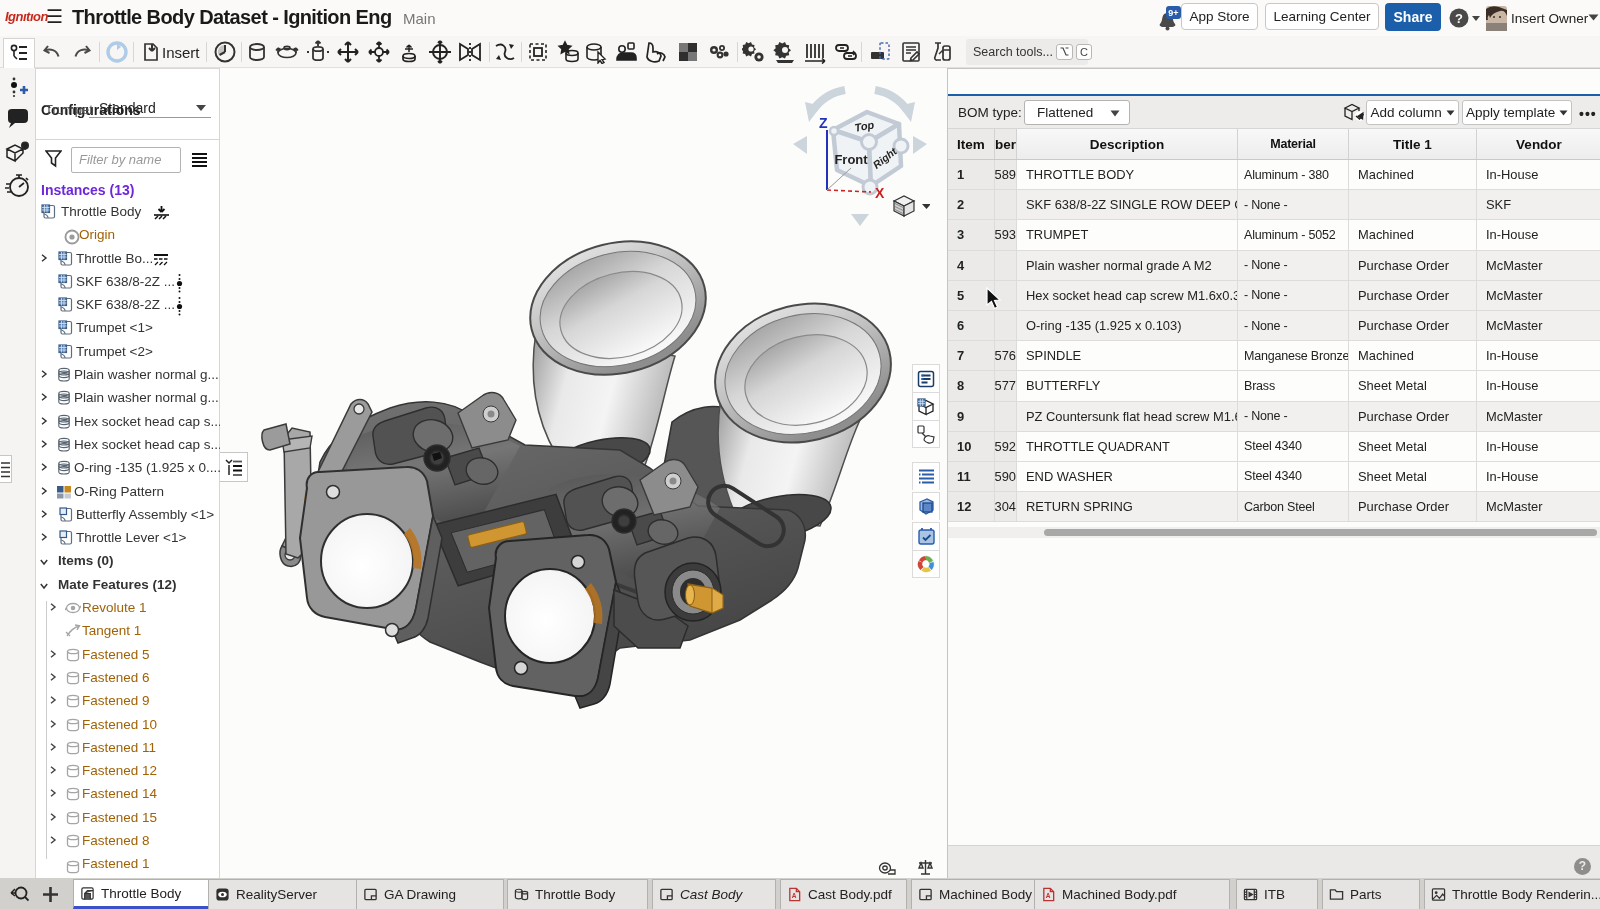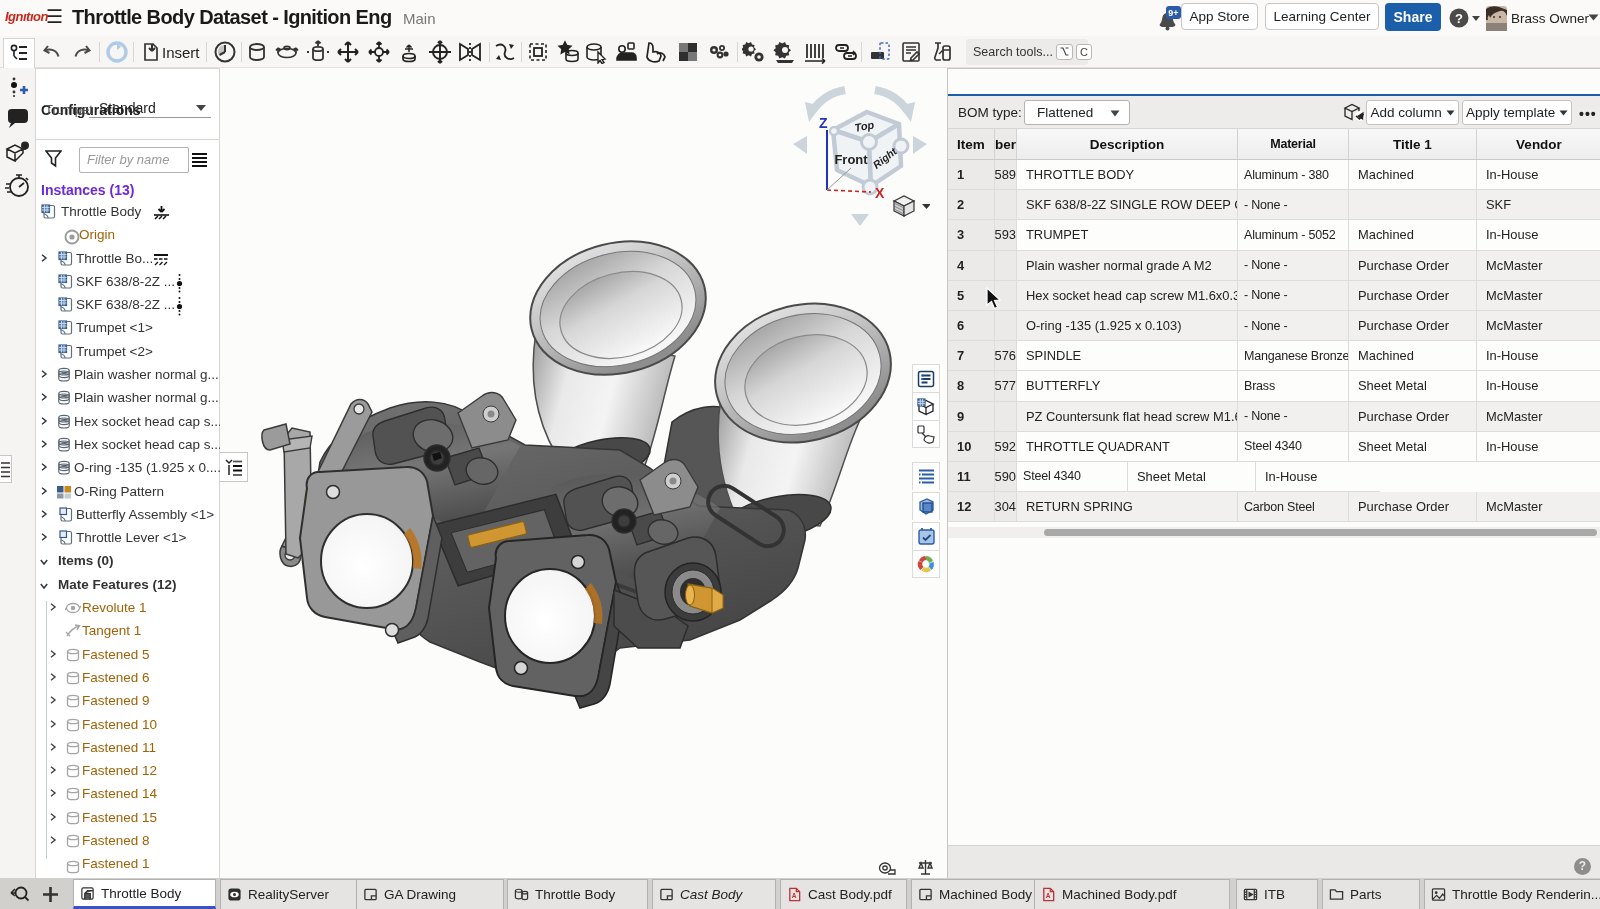--- a/index.html
+++ b/index.html
@@ -24,21 +24,21 @@
 
 #leftstrip { position:absolute; left:0; top:68px; width:35px; height:810px; background:#f6f4f2; }
 
 #leftpanel { position:absolute; left:35px; top:68px; width:185px; height:810px; background:#fff; border:1px solid #d8d6d4; border-bottom:none; }
 #cfghead { position:absolute; left:5px; top:6px; font-size:14px; font-weight:bold; color:#222;margin-top:27px; }
 #cfglabel { position:absolute; left:9px; top:33px; font-size:13px; color:#555; }
 #cfgval { position:absolute; left:63px; top:31px; font-size:14px; color:#222; }
 #cfgcaret { position:absolute; left:160px; top:36px; width:0; height:0; border-left:5px solid transparent; border-right:5px solid transparent; border-top:6px solid #444; }
 #cfgline { position:absolute; left:53px; top:48px; width:122px; height:1px; background:#999; }
 #cfgsep { position:absolute; left:0px; top:70px; width:183px; height:1px; background:#d8d6d4; }
-#filterbox { position:absolute; left:35px; top:78px; width:110px; height:26px; border:1px solid #b5b3b1; border-radius:2px; background:#fff; font-style:italic; color:#999; font-size:13px; line-height:24px; padding-left:7px;margin-left:8px; }
+#filterbox { position:absolute; left:35px; top:78px; width:110px; height:26px; border:1px solid #b5b3b1; border-radius:2px; background:#fff; font-style:italic; color:#999; font-size:13px; line-height:24px; padding-left:7px; }
 #insthead { position:absolute; left:5px; top:113px; font-size:14px; font-weight:bold; color:#6d28d9; }
 #tree { position:absolute; left:0; top:132px; width:183px; }
 .trow { position:relative; height:23.3px; font-size:13.5px; color:#333; white-space:nowrap; }
 .trow .txt { position:absolute; top:3px; }
 .trow.gray { color:#a16207; }
 .chev { position:absolute; top:6px; width:8px; height:8px; }
 .ticon { position:absolute; top:3px; width:16px; height:16px; }
 
 #viewport { position:absolute; left:220px; top:68px; width:727px; height:810px; background:#fcfcfa; }
 
@@ -95,21 +95,21 @@
       <text x="10" y="14.5" font-size="13" font-weight="bold" fill="#fbfaf8" text-anchor="middle">?</text>
       <path d="M23 8 L31 8 L27 13 Z" fill="#444"></path>
     </svg>
     <svg style="position:absolute;left:1486px;top:6px" width="21" height="25" viewBox="0 0 21 25">
       <rect x="0" y="0" width="21" height="25" rx="3" fill="#c9b6a4"></rect>
       <path d="M0 3 Q5 -1 13 1 L21 4 L21 10 Q19 4 14 5 Q6 7 4 12 L3 9 Q1 11 2 14 L0 14 Z" fill="#3a2e26"></path>
       <rect x="0" y="17" width="21" height="8" fill="#8a8178"></rect>
       <circle cx="8" cy="11" r="1" fill="#3a2e26"></circle>
       <circle cx="14" cy="11" r="1" fill="#3a2e26"></circle>
     </svg>
-    <div style="position:absolute;left:1511px;top:11px;font-size:13.5px;color:#222;">Brass Owner</div>
+    <div style="position:absolute;left:1511px;top:11px;font-size:13.5px;color:#222;">Insert Owner</div>
     <svg style="position:absolute;left:1588px;top:14px" width="11" height="7" viewBox="0 0 11 7">
         <path d="M0.5 0.5 L10.5 0.5 L5.5 6.5 Z" fill="#444"></path>
       </svg>
   </div>
   <div id="toolbar">
     <div id="asmtab">
         <svg style="position:absolute;left:5px;top:5px" width="20" height="20" viewBox="0 0 20 20" fill="none" stroke="#222" stroke-width="1.6">
           <circle cx="5" cy="4" r="2.6"></circle>
           <path d="M5 7 L5 12 M5 12 L8 15"></path>
           <path d="M10 3 H18 M10 9 H18 M10 15 H18" stroke-width="2"></path>
@@ -971,20 +971,21 @@
           <div class="c0">10</div>
           <div class="c1">592</div>
           <div class="c2">THROTTLE QUADRANT</div>
           <div class="c3">Steel 4340</div>
           <div class="c4">Sheet Metal</div>
           <div class="c5">In-House</div>
         </div>
       <div class="brow">
           <div class="c0">11</div>
           <div class="c1">590</div>
+          <div class="c2">END WASHER</div>
           <div class="c3">Steel 4340</div>
           <div class="c4">Sheet Metal</div>
           <div class="c5">In-House</div>
         </div>
       <div class="brow alt">
           <div class="c0">12</div>
           <div class="c1">304</div>
           <div class="c2">RETURN SPRING</div>
           <div class="c3">Carbon Steel</div>
           <div class="c4">Purchase Order</div>
@@ -1010,21 +1011,21 @@
         <circle cx="12" cy="8" r="5.5"></circle>
         <path d="M16 12 l3.5 3.5"></path>
       </svg>
     <svg style="position:absolute;left:42px;top:8px" width="17" height="17" viewBox="0 0 17 17">
         <path d="M8.5 1 V16 M1 8.5 H16" stroke="#333" stroke-width="2.6"></path>
       </svg>
     <div class="btab active" style="left:73px;width:143px;"><svg width="15" height="15" viewBox="0 0 16 16" fill="none" stroke="#333" stroke-width="1.3">
           <rect x="2" y="2" width="12" height="12" rx="1.5"></rect>
           <path d="M5 14 V8 L11 8 V14 M5 8 L8 5 L14 5" fill="#555" stroke="#333"></path>
         </svg>Throttle Body</div>
-    <div class="btab" style="left:220px;width:153px;"><svg width="15" height="15" viewBox="0 0 16 16">
+    <div class="btab" style="left:208px;width:153px;"><svg width="15" height="15" viewBox="0 0 16 16">
           <rect x="1.5" y="1.5" width="13" height="13" rx="3" fill="#2f2f2f"></rect>
           <ellipse cx="8" cy="8" rx="4.5" ry="3" fill="#fff"></ellipse>
           <circle cx="8" cy="8" r="1.6" fill="#2f2f2f"></circle>
         </svg>RealityServer</div>
     <div class="btab" style="left:356px;width:148px;"><svg width="15" height="15" viewBox="0 0 16 16" fill="none" stroke="#333" stroke-width="1.4">
           <rect x="2" y="2.5" width="12" height="11" rx="1"></rect>
           <path d="M9 13.5 V9.5 H14"></path>
         </svg>GA Drawing</div>
     <div class="btab" style="left:507px;width:141px;"><svg width="15" height="15" viewBox="0 0 16 16" fill="none" stroke="#333" stroke-width="1.3">
           <ellipse cx="5" cy="4" rx="3.5" ry="1.6"></ellipse>

